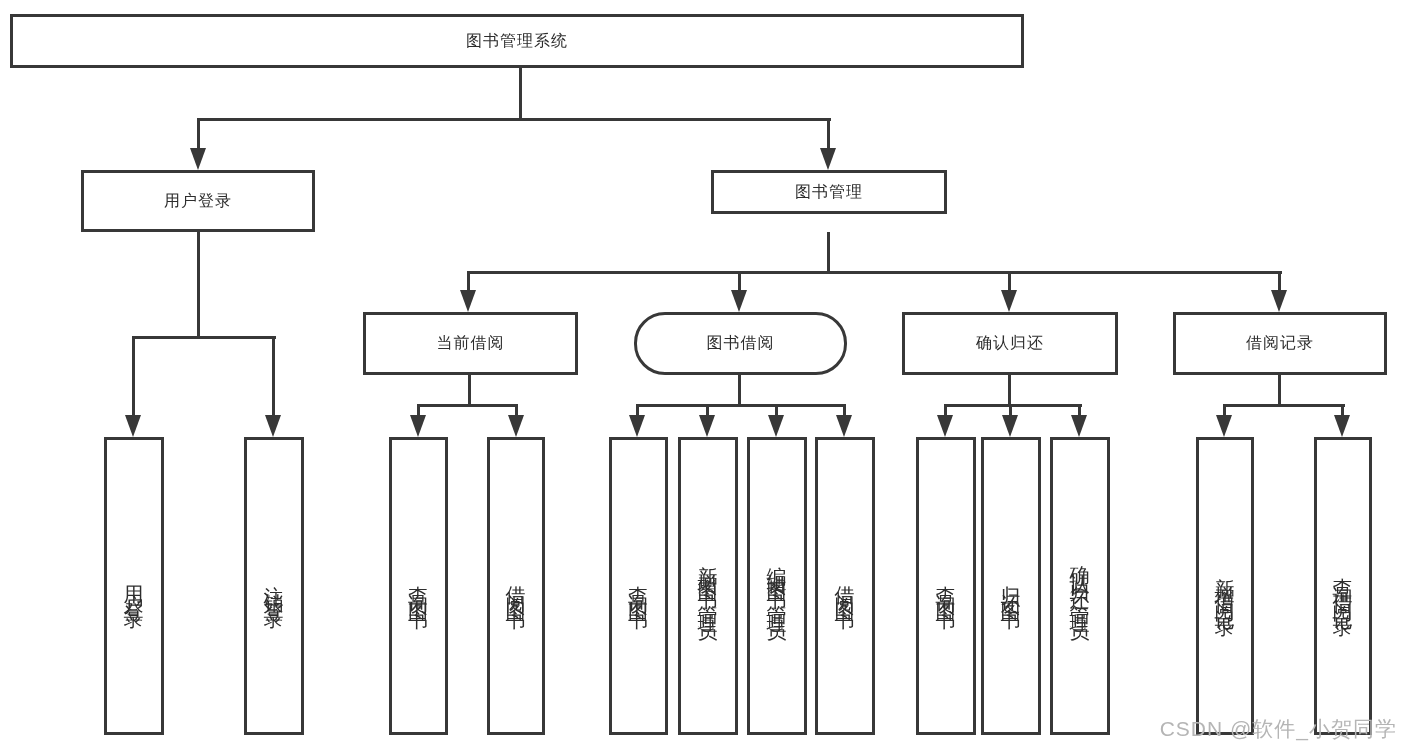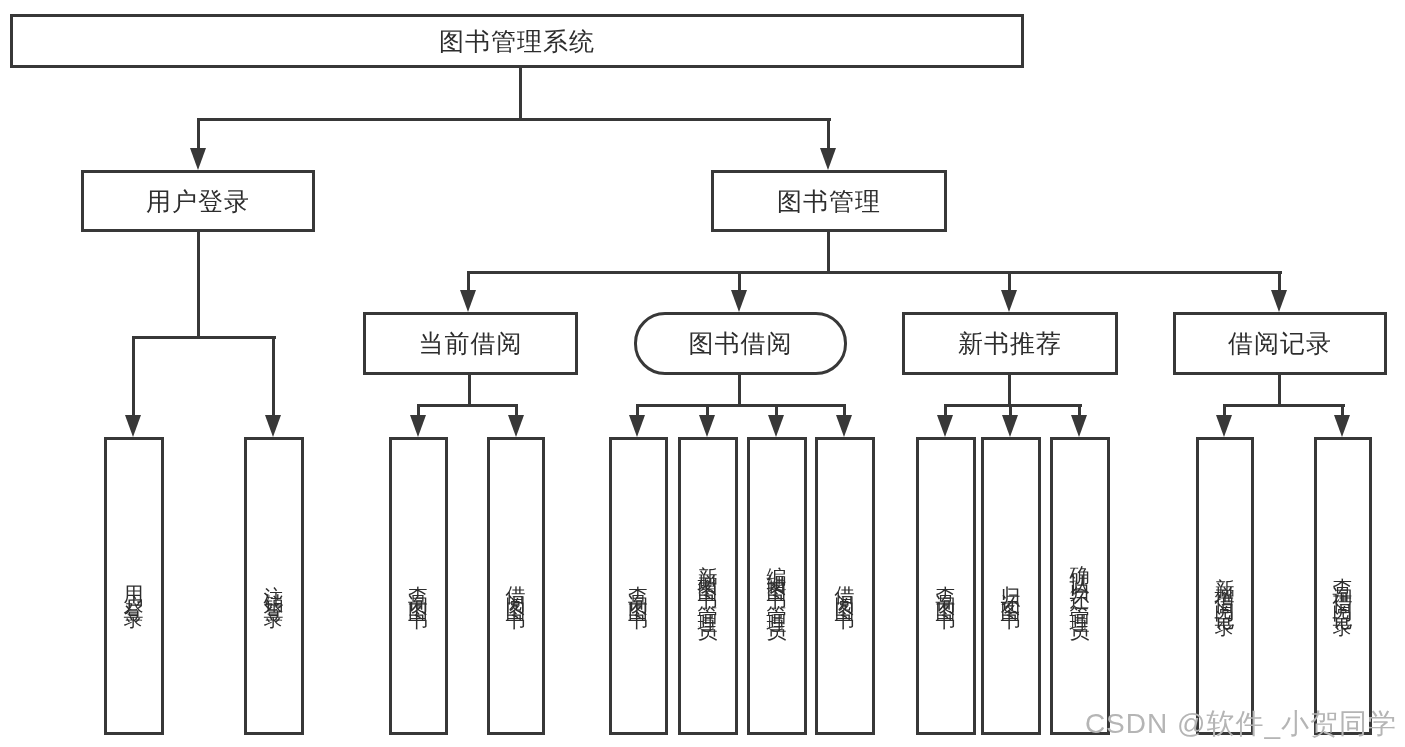--- a/index.html
+++ b/index.html
@@ -4,59 +4,59 @@
 <style>
   html,body { margin:0; padding:0; background:#ffffff; }
   .stage {
     position:relative; width:1405px; height:747px; background:#ffffff;
     font-family:"Liberation Sans","DejaVu Sans",sans-serif; overflow:hidden;
   }
   
   .node {
     position:absolute; box-sizing:border-box; background:#ffffff;
     border:3px solid #383838; display:flex; align-items:center; justify-content:center;
-    color:#2d2d2d; font-size:25px; letter-spacing:1px; white-space:nowrap;
+    color:#2d2d2d; font-size:16px; letter-spacing:1px; white-space:nowrap;
   }
   .vnode {
     position:absolute; box-sizing:border-box; background:#ffffff;
     border:3px solid #383838; display:flex; align-items:center; justify-content:center;
     top:437px; height:298px; width:60px;
   }
   .vnode .vtext {
     writing-mode:vertical-rl; text-orientation:mixed;
     font-size:20px; letter-spacing:8px; color:#2d2d2d; line-height:1;
   }
   
   .line { position:absolute; background:#383838; }
   .arrow {
     position:absolute; width:0; height:0;
     border-left:8px solid transparent; border-right:8px solid transparent;
     border-top:22px solid #383838;
   }
   .watermark {
-    position:absolute; right:8px; bottom:4px; font-size:28px;
+    position:absolute; right:8px; bottom:4px; font-size:21px;
     color:#b5b5b5; letter-spacing:1px; white-space:nowrap;
   }
 </style>
 </head>
 <body>
 
 <div class="stage">
 
   <div class="node" style="left:10px; top:14px; width:1014px; height:54px;">图书管理系统</div>
 
   <div class="line" style="left:519px; top:68px; width:3px; height:52px;"></div>
   <div class="line" style="left:197px; top:118px; width:634px; height:3px;"></div>
   <div class="line" style="left:197px; top:118px; width:3px; height:34px;"></div>
   <div class="line" style="left:827px; top:118px; width:3px; height:34px;"></div>
   <div class="arrow" style="left:190px; top:148px;"></div>
   <div class="arrow" style="left:820px; top:148px;"></div>
 
   <div class="node" style="left:81px; top:170px; width:234px; height:62px;">用户登录</div>
-  <div class="node" style="left:711px; top:170px; width:236px; height:62px;">图书管理</div>
+  <div class="node" style="left:711px; top:170px; width:236px; height:44px;">图书管理</div>
 
   <div class="line" style="left:197px; top:232px; width:3px; height:106px;"></div>
   <div class="line" style="left:132px; top:336px; width:144px; height:3px;"></div>
   <div class="line" style="left:132px; top:336px; width:3px; height:82px;"></div>
   <div class="line" style="left:272px; top:336px; width:3px; height:82px;"></div>
   <div class="arrow" style="left:125px; top:415px;"></div>
   <div class="arrow" style="left:265px; top:415px;"></div>
 
   <div class="line" style="left:827px; top:232px; width:3px; height:42px;"></div>
   <div class="line" style="left:467px; top:271px; width:815px; height:3px;"></div>
@@ -64,21 +64,21 @@
   <div class="line" style="left:738px; top:271px; width:3px; height:22px;"></div>
   <div class="line" style="left:1008px; top:271px; width:3px; height:22px;"></div>
   <div class="line" style="left:1278px; top:271px; width:3px; height:22px;"></div>
   <div class="arrow" style="left:460px; top:290px;"></div>
   <div class="arrow" style="left:731px; top:290px;"></div>
   <div class="arrow" style="left:1001px; top:290px;"></div>
   <div class="arrow" style="left:1271px; top:290px;"></div>
 
   <div class="node" style="left:363px; top:312px; width:215px; height:63px;">当前借阅</div>
   <div class="node" style="left:634px; top:312px; width:213px; height:63px;border-radius:31px;">图书借阅</div>
-  <div class="node" style="left:902px; top:312px; width:216px; height:63px;">新书推荐</div>
+  <div class="node" style="left:902px; top:312px; width:216px; height:63px;">确认归还</div>
   <div class="node" style="left:1173px; top:312px; width:214px; height:63px;">借阅记录</div>
 
   <div class="line" style="left:468px; top:375px; width:3px; height:32px;"></div>
   <div class="line" style="left:417px; top:404px; width:101px; height:3px;"></div>
   <div class="line" style="left:417px; top:404px; width:3px; height:14px;"></div>
   <div class="line" style="left:515px; top:404px; width:3px; height:14px;"></div>
   <div class="arrow" style="left:410px; top:415px;"></div>
   <div class="arrow" style="left:508px; top:415px;"></div>
 
   <div class="line" style="left:738px; top:375px; width:3px; height:31px;"></div>

